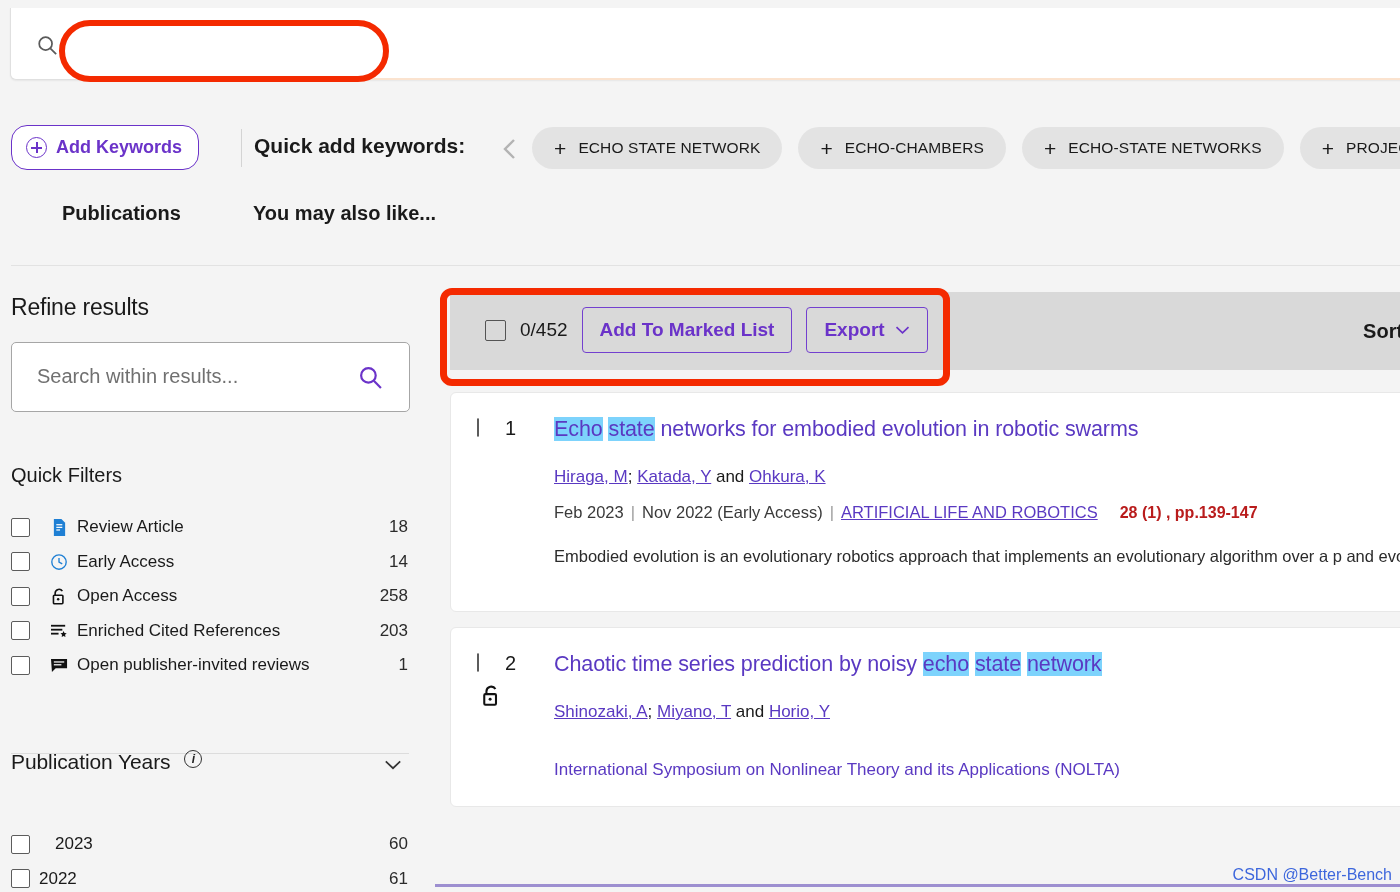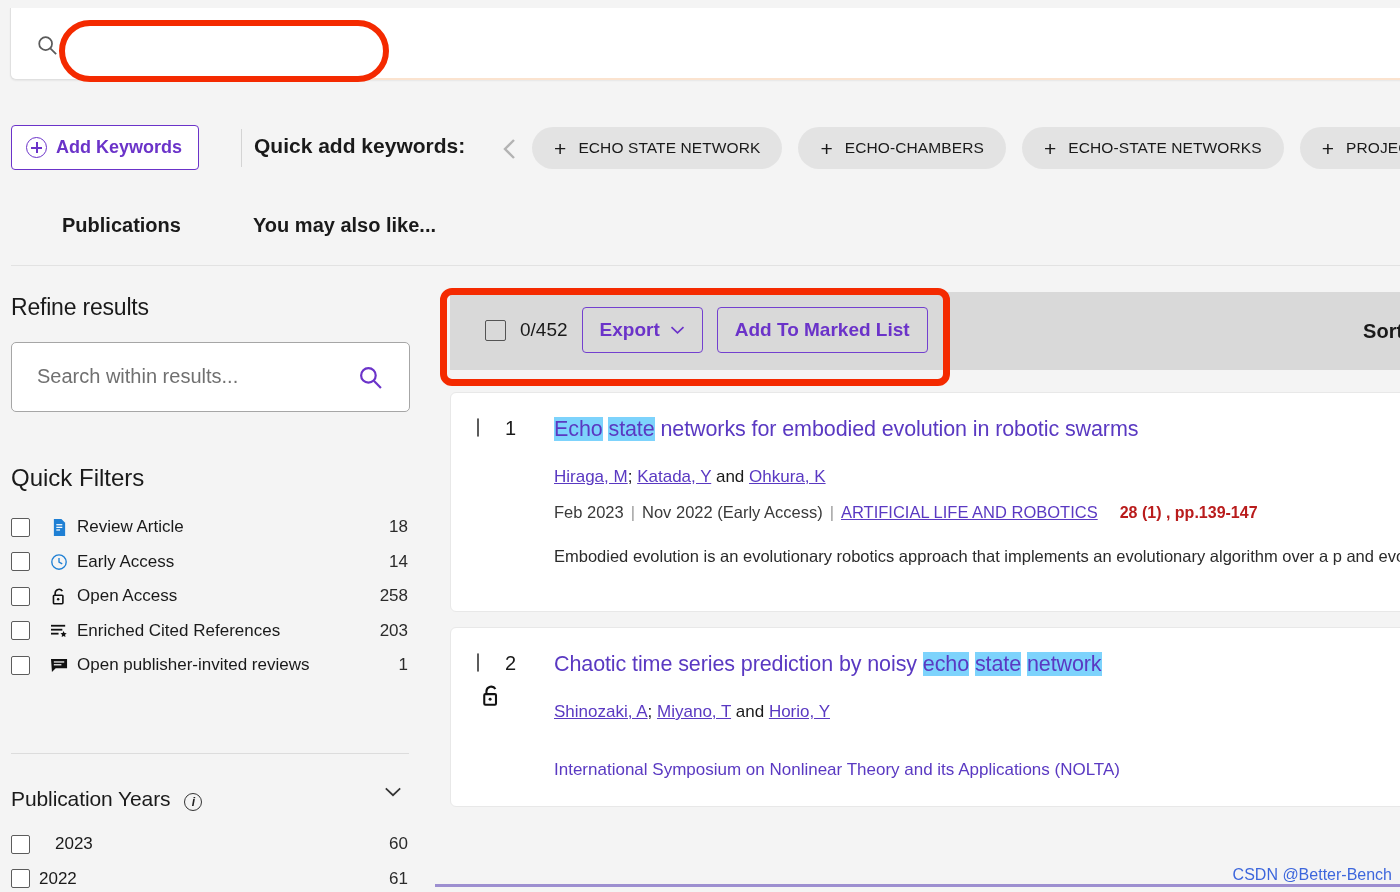--- a/index.html
+++ b/index.html
@@ -46,21 +46,21 @@
   }
   .query-text b { font-weight: 700; }
   .query-text span { font-weight: 400; }
 
   
   .kw-bar { position: absolute; left: 0; top: 112px; width: 1400px; height: 74px; }
   .add-keywords {
     position: absolute; left: 11px; top: 13px;
     height: 45px; padding: 0 16px 0 14px;
     display: flex; align-items: center; gap: 9px;
-    border: 1.5px solid #6b33c9; border-radius: 4px;
+    border: 1.5px solid #6b33c9; border-radius: 16px;
     background: #fff; color: #6b33c9;
     font-size: 18px; font-weight: 700; cursor: pointer;
     white-space: nowrap;
   }
   .plus-circle {
     width: 21px; height: 21px; border: 1.7px solid #6b33c9;
     border-radius: 50%; position: relative; flex: none;
   }
   .plus-circle::before, .plus-circle::after {
     content: ""; position: absolute; background: #6b33c9;
@@ -81,21 +81,21 @@
   .chip {
     height: 42px; padding: 0 22px;
     display: flex; align-items: center; gap: 12px;
     background: #e3e3e3; border-radius: 21px;
     font-size: 15.5px; letter-spacing: .1px;
     color: #1a1a1a; white-space: nowrap; cursor: pointer;
   }
   .chip .pl { font-size: 21px; font-weight: 500; line-height: 1; }
 
   
-  .tabs { position: absolute; left: 0; top: 200px; width: 1400px; height: 62px; }
+  .tabs { position: absolute; left: 0; top: 188px; width: 1400px; height: 62px; }
   .tab {
     position: absolute; top: 14px;
     font-size: 20px; font-weight: 700; cursor: pointer; white-space: nowrap;
   }
   .tab.t0 { left: 62px; }
   .tab.t1 { left: 253px; font-weight: 700; }
   .tabs-rule { position: absolute; left: 11px; top: 265px; width: 1389px; height: 1px; background: #e2e2e2; }
 
   
   .sidebar { position: absolute; left: 0; top: 282px; width: 430px; height: 610px; }
@@ -104,36 +104,36 @@
     position: absolute; left: 11px; top: 60px;
     width: 399px; height: 70px;
     background: #fff; border: 1px solid #a6a6a6; border-radius: 5px;
   }
   .search-within .ph {
     position: absolute; left: 25px; top: 22px;
     font-size: 20px; color: #707070; white-space: nowrap;
   }
   .sw-icon { position: absolute; right: 26px; top: 22px; width: 25px; height: 25px; color: #6b33c9; cursor: pointer; }
 
-  .qf-title { position: absolute; left: 11px; top: 182px; font-size: 24px; text-align: center; }
+  .qf-title { position: absolute; left: 11px; top: 182px; font-size: 20px; text-align: center; }
   .filter-list { position: absolute; left: 11px; top: 228px; width: 399px; }
   .frow {
     position: relative; height: 34.5px;
     display: flex; align-items: center; cursor: pointer;
   }
   .cb {
     width: 19px; height: 19px; flex: none;
     border: 1.6px solid #5c5c5c; border-radius: 2px; background: #fff;
   }
   .ficon { width: 22px; margin-left: 18px; flex: none; display: flex; align-items: center; justify-content: center; }
   .flabel { margin-left: 7px; font-size: 17px; color: #1a1a1a; white-space: nowrap; }
   .fcount { position: absolute; right: 2px; font-size: 17px; color: #2b2b2b; }
 
   .side-rule { position: absolute; left: 11px; top: 471px; width: 398px; height: 1px; background: #dcdcdc; }
-  .py-head { position: absolute; left: 11px; top: 495px; width: 399px; height: 34px; display: flex; align-items: flex-end; cursor: pointer; }
+  .py-head { position: absolute; left: 11px; top: 468px; width: 399px; height: 34px; display: flex; align-items: flex-start; cursor: pointer; }
   .py-title { font-size: 21px; letter-spacing: -.1px; }
   .info-i {
     margin-left: 14px; width: 18px; height: 18px; border: 1.4px solid #333;
     border-radius: 50%; font-size: 12px; font-weight: 700; font-style: italic;
     display: flex; align-items: center; justify-content: center; color: #222;
   }
   .py-chev { position: absolute; right: 8px; top: 9px; width: 18px; height: 12px; color: #333; }
   .year-list { position: absolute; left: 11px; top: 545px; width: 399px; }
 
   
@@ -373,30 +373,30 @@
     </div>
   </div>
 
   <div class="results">
 
     <div class="toolbar">
       <div class="tb-inner">
         <span class="tb-cb"></span>
         <span class="tb-count">0/452</span>
         <span class="pbtn">
+          <span>Add To Marked List</span>
+        </span>
+        <span class="pbtn">
           <span>Export</span>
           <span>
             <svg viewBox="0 0 16 10" width="15" height="10" fill="none" stroke="currentColor" stroke-width="1.8">
                 <polyline points="1.6,2 8,8 14.4,2"></polyline>
               </svg>
           </span>
         </span>
-        <span class="pbtn">
-          <span>Add To Marked List</span>
-        </span>
       </div>
       <div class="sort-by">Sort by</div>
     </div>
 
     <div class="rcard c1">
       <div class="rnum-box">
         <span class="rcb"></span>
         <span class="rnum">1</span>
       </div>
       <div class="rtitle">

